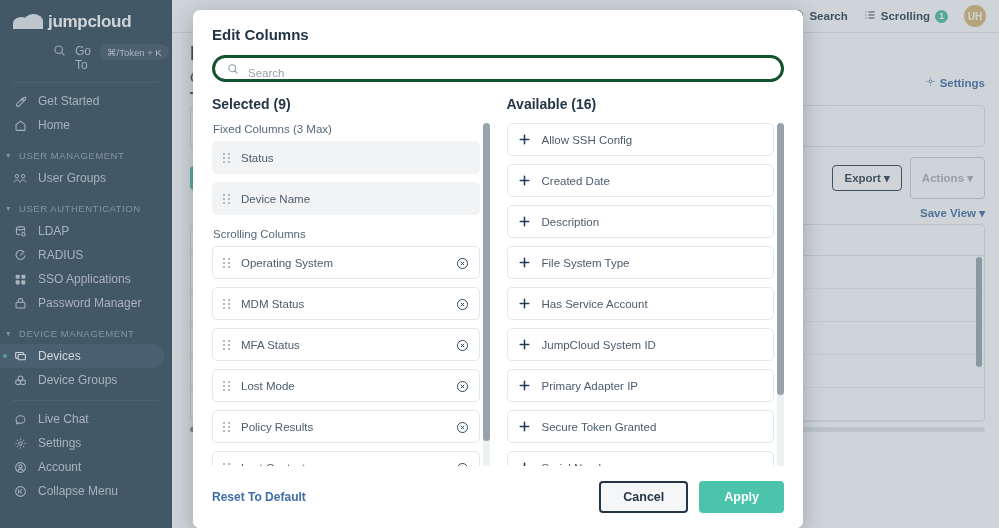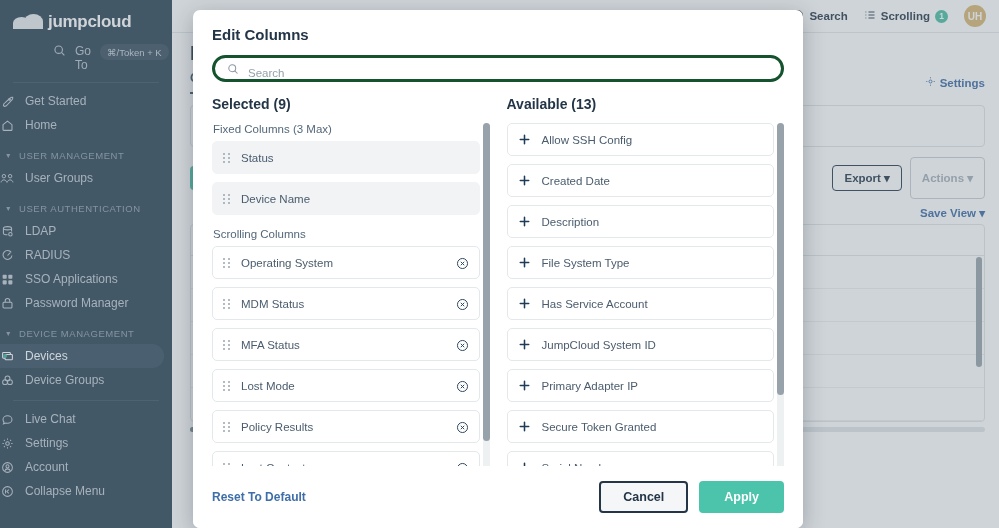--- a/index.html
+++ b/index.html
@@ -35,21 +35,21 @@
   }
   .goto-label { font-size: 12px; color: #b9c3cb; flex: 1; }
   .kbd {
     background: #3d5365; color: #c7d0d7; font-size: 9.5px;
     border-radius: 9px; padding: 2.5px 7px; white-space: nowrap;
   }
   .divider { height: 1px; background: #3e5567; margin: 8px 13px 6px 13px; }
 
   .nav-item {
     display: flex; align-items: center; gap: 11px;
-    height: 24px; margin: 0 8px 0 0;
+    height: 24px; padding-left: 13px; margin: 0 8px 0 0;
     color: #c3ccd3; font-size: 12px; position: relative;
     border-radius: 0 12px 12px 0;
   }
   .nav-item.active { background: #3a5366; color: #ffffff; }
   .nav-item.active::before {
     content:""; position:absolute; left: 3px; top: 50%; transform: translateY(-50%);
     width: 4px; height: 4px; border-radius: 50%; background: #3fb3a5;
   }
   .nav-item .ic { width: 14px; height: 14px; display:flex; align-items:center; justify-content:center; flex: 0 0 14px;}
   .nav-item .ic svg { display:block; }
@@ -594,21 +594,21 @@
                   </svg></span>
               </div>
             </div>
           <div class="sb-track">
             <div class="sb-thumb" style="top:0; height:318px;"></div>
           </div>
         </div>
       </div>
 
       <div class="col">
-        <div class="col-title">Available (13)</div>
+        <div class="col-title">Available (16)</div>
         <div class="list">
           <div id="available-items">
               <div class="row avail">
                 <span class="plus-ic"><svg width="13" height="13" viewBox="0 0 16 16" stroke="#1f3b57" stroke-width="1.9" stroke-linecap="round">
                     <path d="M8 2.8v10.4M2.8 8h10.4"></path>
                   </svg></span>
                 <span class="row-label">Allow SSH Config</span>
               </div>
               <div class="row avail">
                 <span class="plus-ic"><svg width="13" height="13" viewBox="0 0 16 16" stroke="#1f3b57" stroke-width="1.9" stroke-linecap="round">

